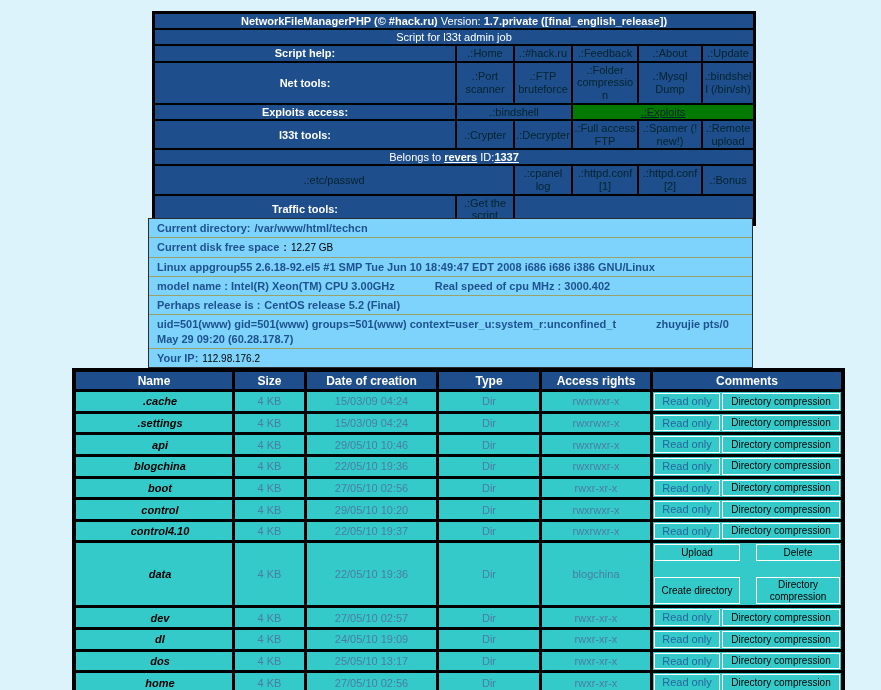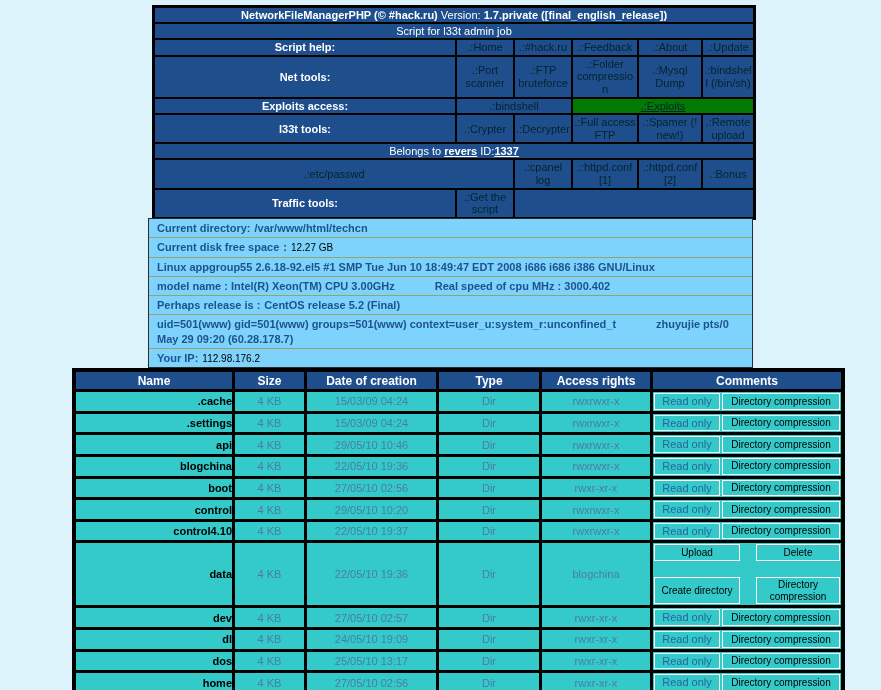--- a/index.html
+++ b/index.html
@@ -5,21 +5,21 @@
   * { margin:0; padding:0; box-sizing:border-box; }
   html,body { width:881px; height:690px; overflow:hidden; }
   body {
     background:#ddf3fb;
     font-family:"Liberation Sans", sans-serif;
     position:relative;
   }
 
   
   table.hdr {
-    position:absolute; left:152px; top:5px; width:600px;
+    position:absolute; left:152px; top:11px; width:600px;
     border-collapse:separate; border-spacing:2px;
     background:#000; border:1px solid #000;
     table-layout:fixed;
   }
   table.hdr td { background:#1e4f8c; vertical-align:middle; }
   .hdr-center { text-align:center; color:#fff; font-size:11px; height:14px; line-height:1.15; }
   .title-cell b { font-weight:bold; }
   .lbl { text-align:center; color:#fff; font-weight:bold; font-size:11px; }
   td.nav {
     text-align:center; color:#04232e; font-size:11px; line-height:1.15;
@@ -51,22 +51,22 @@
     border-collapse:separate; border-spacing:3px;
     background:#000; border:1px solid #000;
     table-layout:fixed;
   }
   table.files th {
     background:#1e4f8c; color:#fff; font-weight:bold; font-size:12px;
     height:17px; text-align:center;
   }
   table.files td { background:#35caca; height:18px; font-size:11px; }
   td.fname {
-    color:#000; font-weight:bold; font-size:12px;
-    padding-left:12px; text-align:right; cursor:pointer;
+    color:#000; font-weight:bold; font-style:italic; font-size:12px;
+    padding-left:12px; text-align:center; cursor:pointer;
   }
   td.fmeta { color:#4a7da2; text-align:center; }
   td.fcomments { background:#000; padding:1px; }
   .actions { display:flex; gap:2px; }
   .abtn {
     background:#35caca; border:1px solid #fff; font-family:Liberation Sans, sans-serif;
     font-size:10px; color:#000; cursor:pointer; padding:1px 2px;
     line-height:1.15; white-space:normal;
   }
   .abtn.ro { width:66px; color:#27659c; font-size:11px; flex:0 0 auto; }

